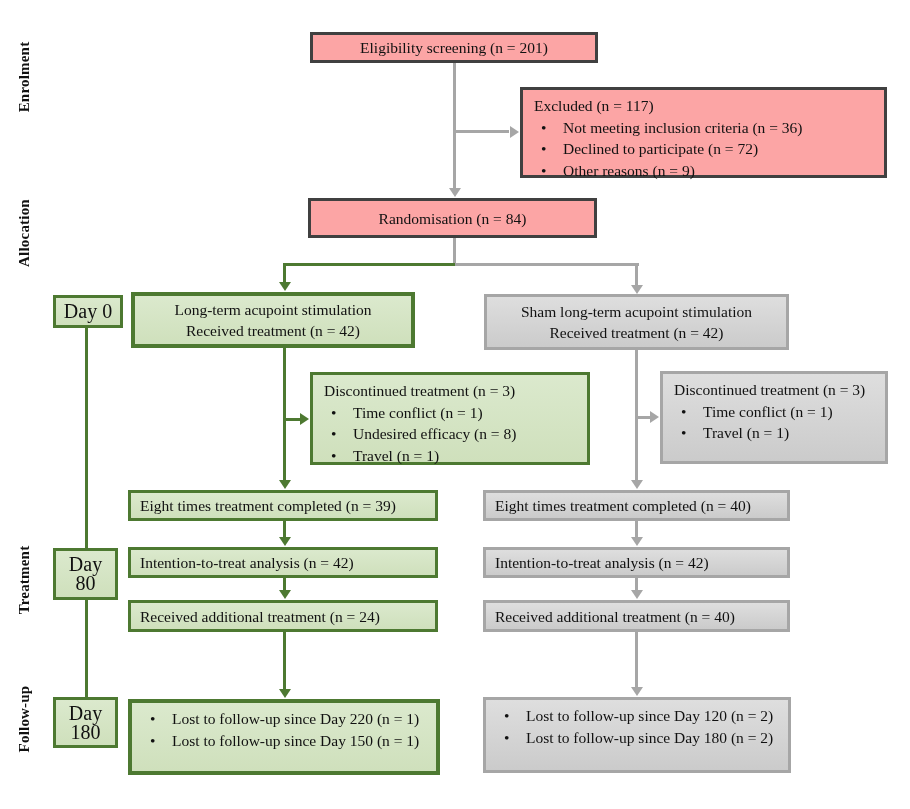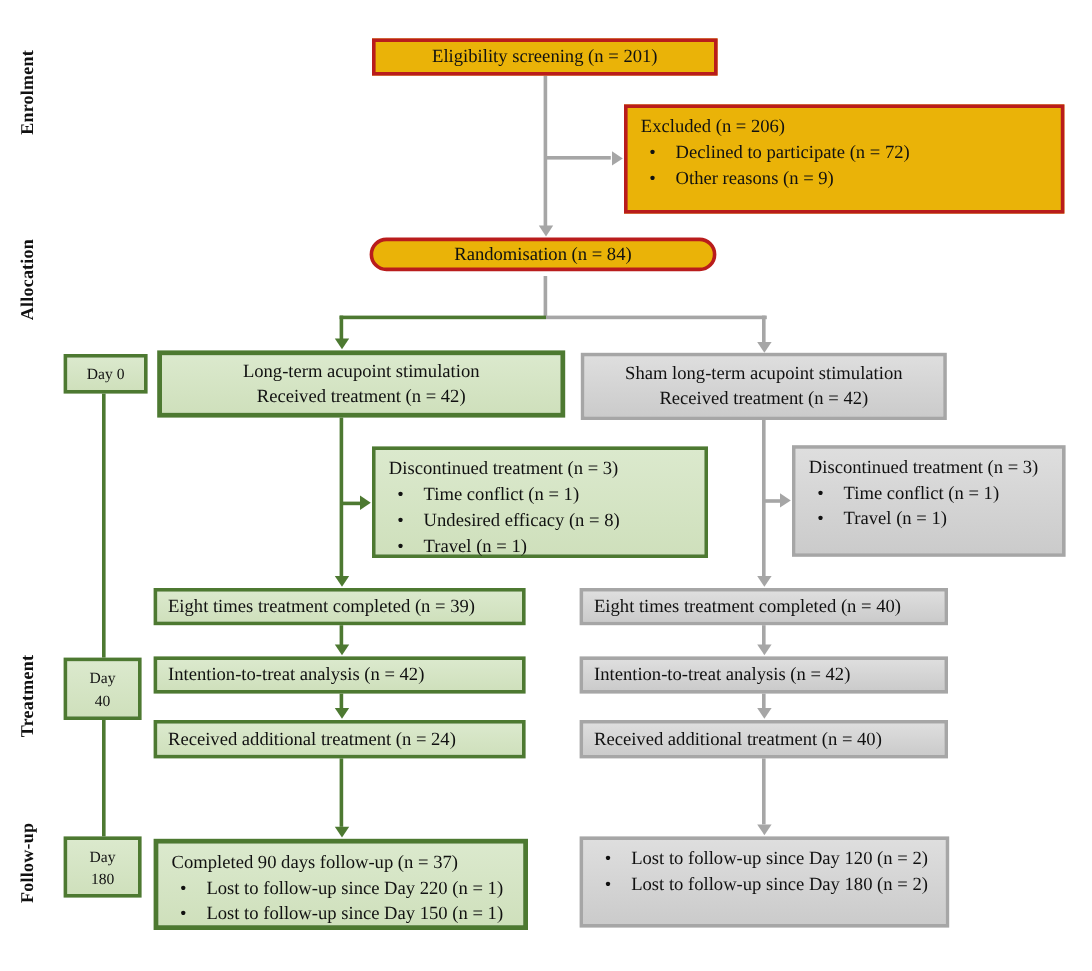--- a/index.html
+++ b/index.html
@@ -5,31 +5,31 @@
   html,body{margin:0;padding:0;background:#fff;}
   #canvas{
     position:relative;width:910px;height:809px;background:#ffffff;
     font-family:"Liberation Serif", serif;color:#111;overflow:hidden;
   }
   .stage-label{
     position:absolute;font-weight:bold;font-size:15px;white-space:nowrap;
     transform:translate(-50%,-50%) rotate(-90deg);letter-spacing:.2px;
   }
   .box{position:absolute;box-sizing:border-box;font-size:15.5px;line-height:21px;}
-  .white{background:#eab308;border:3px solid #b91c1c;}
+  .white{background:#fca5a5;border:3px solid #404040;}
   .green{background:linear-gradient(#dbe9cd,#cfe0bc);border:3px solid #4d7931;}
   .gray{background:linear-gradient(#dedede,#cbcbcb);border:3px solid #a6a6a6;}
   .bthick{border-width:4px;}
   .center{display:flex;flex-direction:column;align-items:center;justify-content:center;text-align:center;}
   .single{display:flex;align-items:center;padding-left:9px;}
   .list{padding:5px 6px 4px 9px;line-height:21.5px;}
   .list .title{padding-left:2px;}
   .item{position:relative;padding-left:31px;}
   .item::before{content:"\2022";position:absolute;left:9px;top:0;}
-  .daybox{font-size:13px;line-height:19px;}
+  .daybox{font-size:20px;line-height:19px;}
   .ln{position:absolute;}
   .lg{background:#a6a6a6;}
   .ln-green{background:#4d7931;}
   .ah{position:absolute;width:0;height:0;}
   .ah-down-gray{border-left:6px solid transparent;border-right:6px solid transparent;border-top:9px solid #a6a6a6;}
   .ah-right-gray{border-top:6px solid transparent;border-bottom:6px solid transparent;border-left:9px solid #a6a6a6;}
   .ah-down-green{border-left:6px solid transparent;border-right:6px solid transparent;border-top:9px solid #4d7931;}
   .ah-right-green{border-top:6px solid transparent;border-bottom:6px solid transparent;border-left:9px solid #4d7931;}
 </style>
 </head>
@@ -43,21 +43,21 @@
   <div class="stage-label" style="left:24px;top:719px;">Follow-up</div>
 
   <div class="ln ln-green" style="left:85px;top:328px;width:3px;height:220px;"></div>
   <div class="ln ln-green" style="left:85px;top:600px;width:3px;height:97px;"></div>
 
   <div class="box green center daybox" style="left:53px;top:295px;width:70px;height:33px;">
     <div>Day 0</div>
   </div>
   <div class="box green center daybox" style="left:53px;top:548px;width:65px;height:52px;">
     <div>Day</div>
-    <div>40</div>
+    <div>80</div>
   </div>
   <div class="box green center daybox" style="left:53px;top:697px;width:65px;height:51px;">
     <div>Day</div>
     <div>180</div>
   </div>
 
   <div class="ln lg" style="left:453px;top:63px;width:3px;height:126px;"></div>
   <div class="ah ah-down-gray" style="left:449px;top:188px;"></div>
   <div class="ln lg" style="left:455px;top:130px;width:54px;height:3px;"></div>
   <div class="ah ah-right-gray" style="left:510px;top:126px;"></div>
@@ -88,30 +88,31 @@
   <div class="ln ln-green" style="left:283px;top:578px;width:3px;height:12px;"></div>
   <div class="ah ah-down-green" style="left:279px;top:590px;"></div>
   <div class="ln ln-green" style="left:283px;top:632px;width:3px;height:57px;"></div>
   <div class="ah ah-down-green" style="left:279px;top:689px;"></div>
 
   <div class="box white center" style="left:310px;top:32px;width:288px;height:31px;">
     <div>Eligibility screening (n = 201)</div>
   </div>
 
   <div class="box white list" style="left:520px;top:87px;width:367px;height:91px;">
-    <div class="title">Excluded (n = 206)</div>
+    <div class="title">Excluded (n = 117)</div>
+    <div class="item">Not meeting inclusion criteria (n = 36)</div>
     <div class="item">Declined to participate (n = 72)</div>
     <div class="item">Other reasons (n = 9)</div>
   </div>
 
-  <div class="box white center" style="left:308px;top:198px;width:289px;height:28px;border-radius:14px;">
+  <div class="box white center" style="left:308px;top:198px;width:289px;height:40px;">
     <div>Randomisation (n = 84)</div>
   </div>
 
-  <div class="box green bthick center" style="left:131px;top:292px;width:340px;height:56px;">
+  <div class="box green bthick center" style="left:131px;top:292px;width:284px;height:56px;">
     <div>Long-term acupoint stimulation</div>
     <div>Received treatment (n = 42)</div>
   </div>
   <div class="box gray center" style="left:484px;top:294px;width:305px;height:56px;justify-content:center;">
     <div>Sham long-term acupoint stimulation</div>
     <div>Received treatment (n = 42)</div>
   </div>
 
   <div class="box green list" style="left:310px;top:372px;width:280px;height:93px;">
     <div class="title">Discontinued treatment (n = 3)</div>
@@ -140,21 +141,20 @@
   </div>
 
   <div class="box green single" style="left:128px;top:600px;width:310px;height:32px;">
     <div>Received additional treatment (n = 24)</div>
   </div>
   <div class="box gray single" style="left:483px;top:600px;width:307px;height:32px;">
     <div>Received additional treatment (n = 40)</div>
   </div>
 
   <div class="box green bthick list" style="left:128px;top:699px;width:312px;height:76px;">
-    <div class="title">Completed 90 days follow-up (n = 37)</div>
     <div class="item">Lost to follow-up since Day 220 (n = 1)</div>
     <div class="item">Lost to follow-up since Day 150 (n = 1)</div>
   </div>
   <div class="box gray list" style="left:483px;top:697px;width:308px;height:76px;">
     <div class="item">Lost to follow-up since Day 120 (n = 2)</div>
     <div class="item">Lost to follow-up since Day 180 (n = 2)</div>
   </div>
 
 </div>
 

